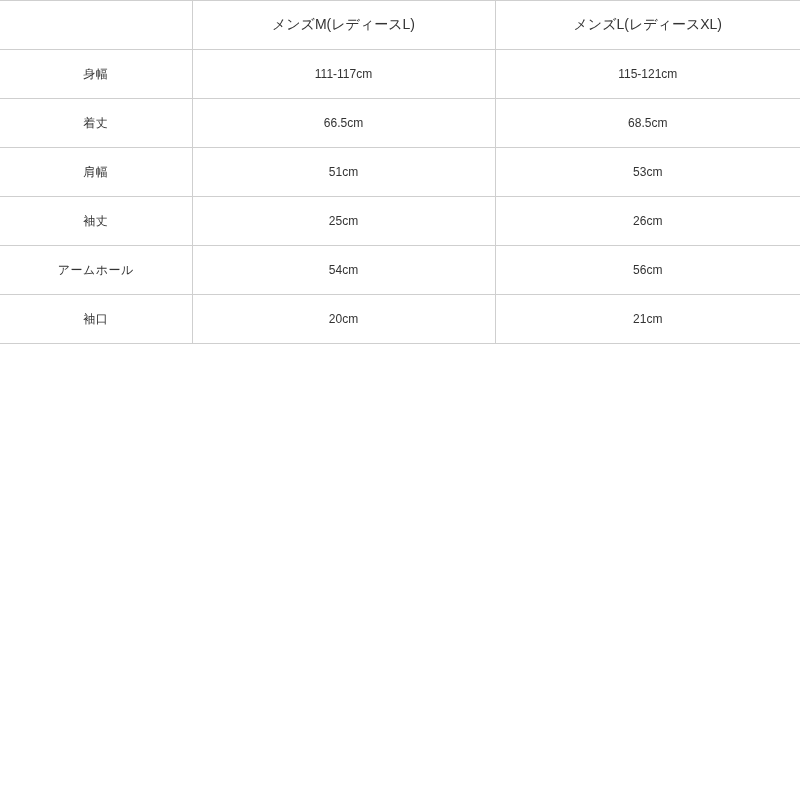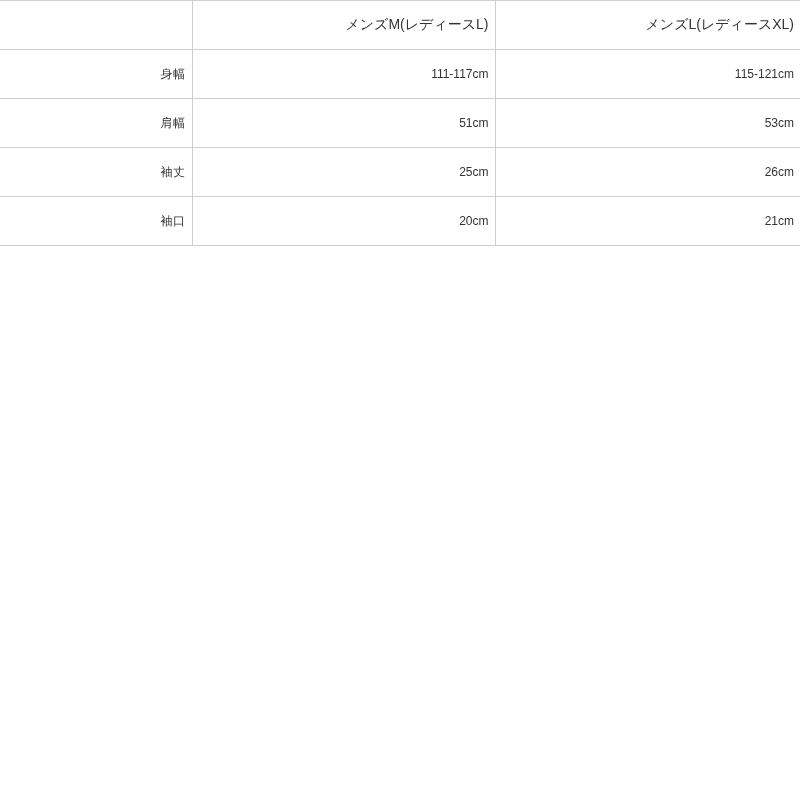--- a/index.html
+++ b/index.html
@@ -31,21 +31,21 @@
   table.size-table col.c2 { width: 305px; }
 
   table.size-table th,
   table.size-table td {
     border-bottom: 1px solid #cfcfcf;
     border-right: 1px solid #cfcfcf;
     height: 49px;
     padding: 0 6px;
     font-size: 14px;
     font-weight: normal;
-    text-align: right;
+    text-align: center;
     vertical-align: middle;
     box-sizing: border-box;
   }
   table.size-table th:last-child,
   table.size-table td:last-child {
     border-right: none;
   }
   thead th {
     font-weight: bold;
     font-size: 14px;
@@ -86,28 +86,38 @@
         <th>メンズL(レディースXL)</th>
       </tr>
     </thead>
     <tbody>
       <tr>
         <th class="row-label">身幅</th>
         <td class="value">111-117cm</td>
         <td class="value">115-121cm</td>
       </tr>
       <tr>
+        <th class="row-label">着丈</th>
+        <td class="value">66.5cm</td>
+        <td class="value">68.5cm</td>
+      </tr>
+      <tr>
         <th class="row-label">肩幅</th>
         <td class="value">51cm</td>
         <td class="value">53cm</td>
       </tr>
       <tr>
         <th class="row-label">袖丈</th>
         <td class="value">25cm</td>
         <td class="value">26cm</td>
+      </tr>
+      <tr>
+        <th class="row-label">アームホール</th>
+        <td class="value">54cm</td>
+        <td class="value">56cm</td>
       </tr>
       <tr>
         <th class="row-label">袖口</th>
         <td class="value">20cm</td>
         <td class="value">21cm</td>
       </tr>
     </tbody>
   </table>
   <div class="footer-space"></div>
 </div>

